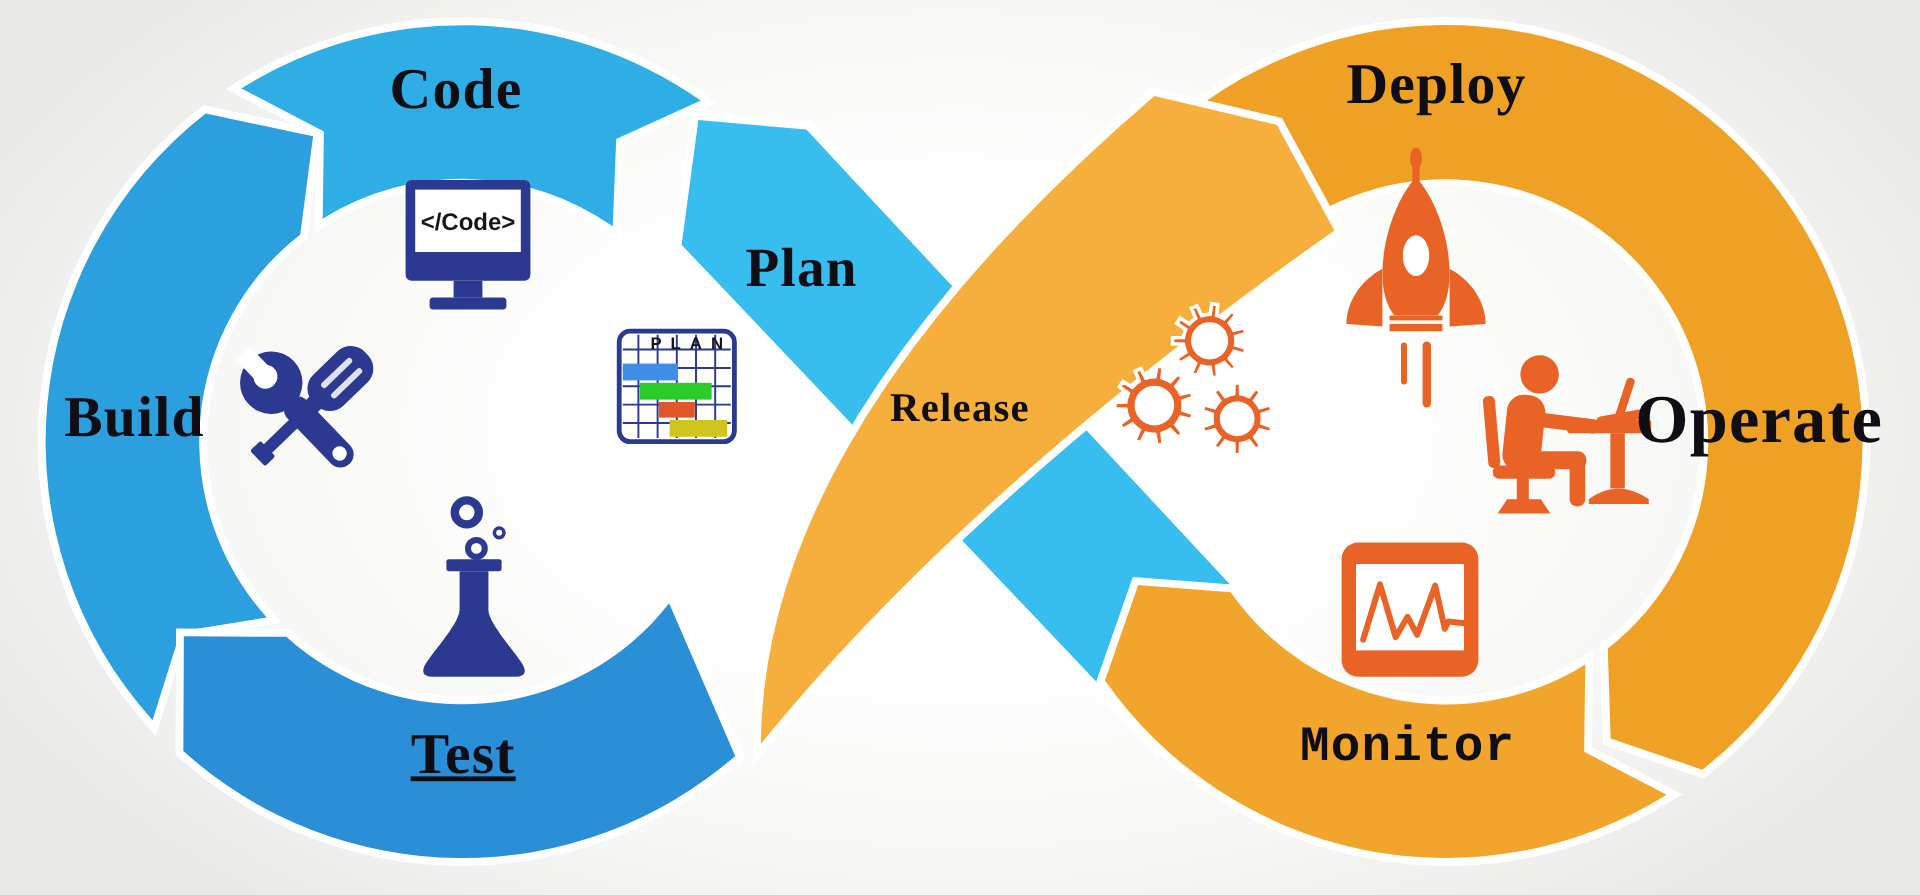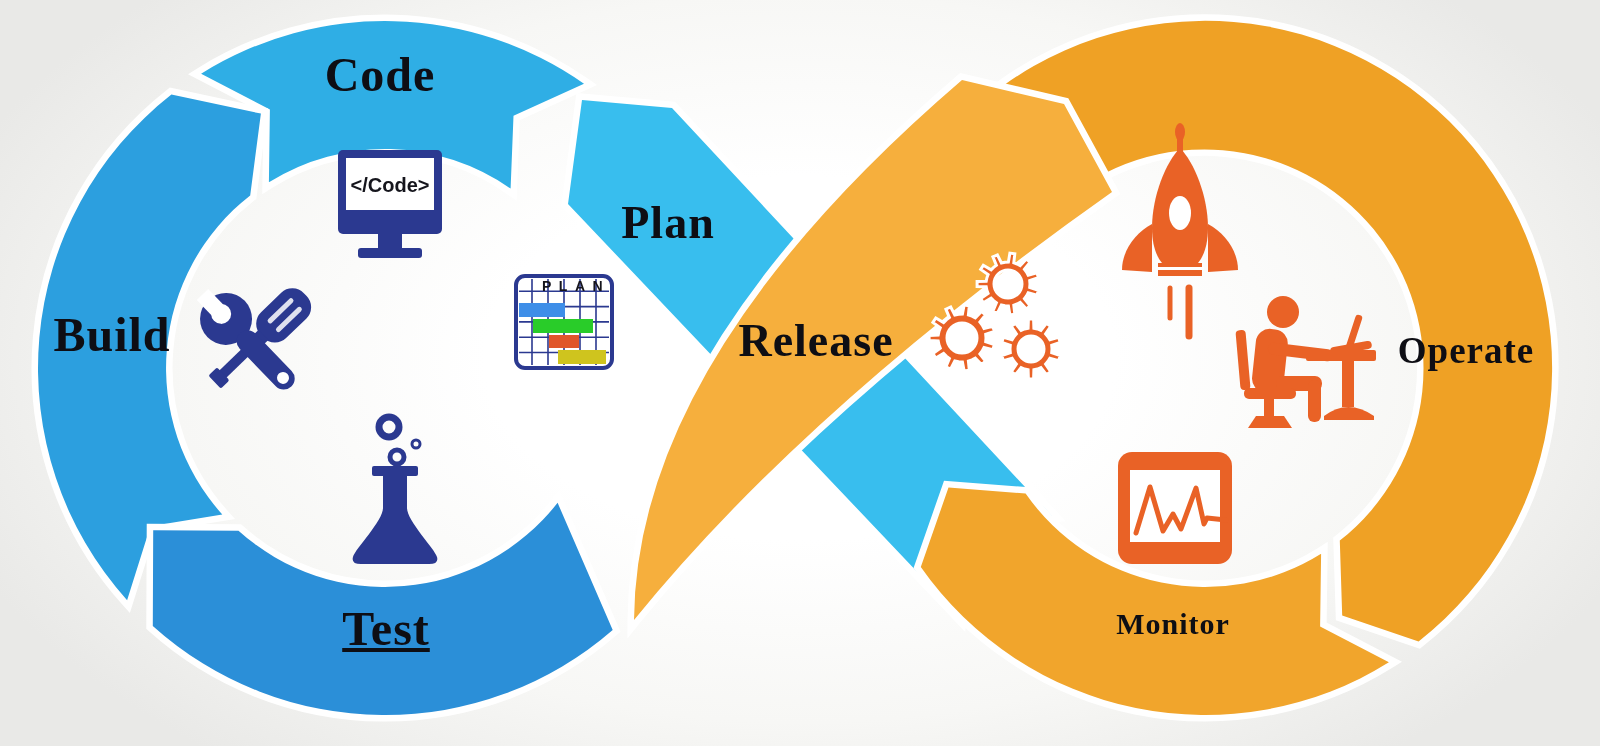--- a/index.html
+++ b/index.html
@@ -122,18 +122,19 @@
 
     <g id="monitor-icon">
       <rect x="1118" y="452" width="114" height="112" rx="14" fill="#E96226"></rect>
       <rect x="1130" y="470" width="90" height="72" fill="#ffffff"></rect>
       <polyline id="monitor-graph-line" points="1136,533 1150,487 1163,531 1173,514 1181,529 1196,488 1204,524 1207,518 1226,520" fill="none" stroke-width="5" stroke-linejoin="round" stroke-linecap="round" stroke="#E96226"></polyline>
     </g>
   </svg>
 
   <div class="stage-label" style="left: 380px; top: 75px; font-size: 48px; color: rgb(14, 14, 20); font-family: Liberation Serif, serif;">Code</div>
   <div class="stage-label" style="left: 668px; top: 223px; font-size: 46px; color: rgb(14, 14, 20);">Plan</div>
-  <div class="stage-label" style="left: 112px; top: 335px; font-size: 48px; color: rgb(14, 14, 20);">Build</div>
+  <div class="stage-label" style="left: 112px; top: 348px; font-size: 48px; color: rgb(14, 14, 20);">Build</div>
   <div class="stage-label" style="left: 386px; top: 629px; font-size: 48px; color: rgb(14, 14, 20); text-decoration: underline;">Test</div>
-  <div class="stage-label" style="left: 800px; top: 341px; font-size: 46px; color: rgb(14, 14, 20); margin-left: 16px;">Release</div>
-  <div class="stage-label" style="left: 1466px; top: 350px; font-size: 37px; color: rgb(14, 14, 20);">Operate</div>
-  <div class="stage-label" style="left: 1173px; top: 624px; font-size: 30px; color: rgb(14, 14, 20);">Monitor</div>
+  <div class="stage-label" style="left: 800px; top: 341px; font-size: 34px; color: rgb(14, 14, 20);">Release</div>
+  <div class="stage-label" style="left: 1197px; top: 71px; font-size: 48px; color: rgb(14, 14, 20);">Deploy</div>
+  <div class="stage-label" style="left: 1466px; top: 350px; font-size: 57px; color: rgb(14, 14, 20);">Operate</div>
+  <div class="stage-label" style="left: 1173px; top: 624px; font-size: 41px; color: rgb(14, 14, 20); font-family: Liberation Mono, monospace;">Monitor</div>
 </div>
 
 </body></html>

